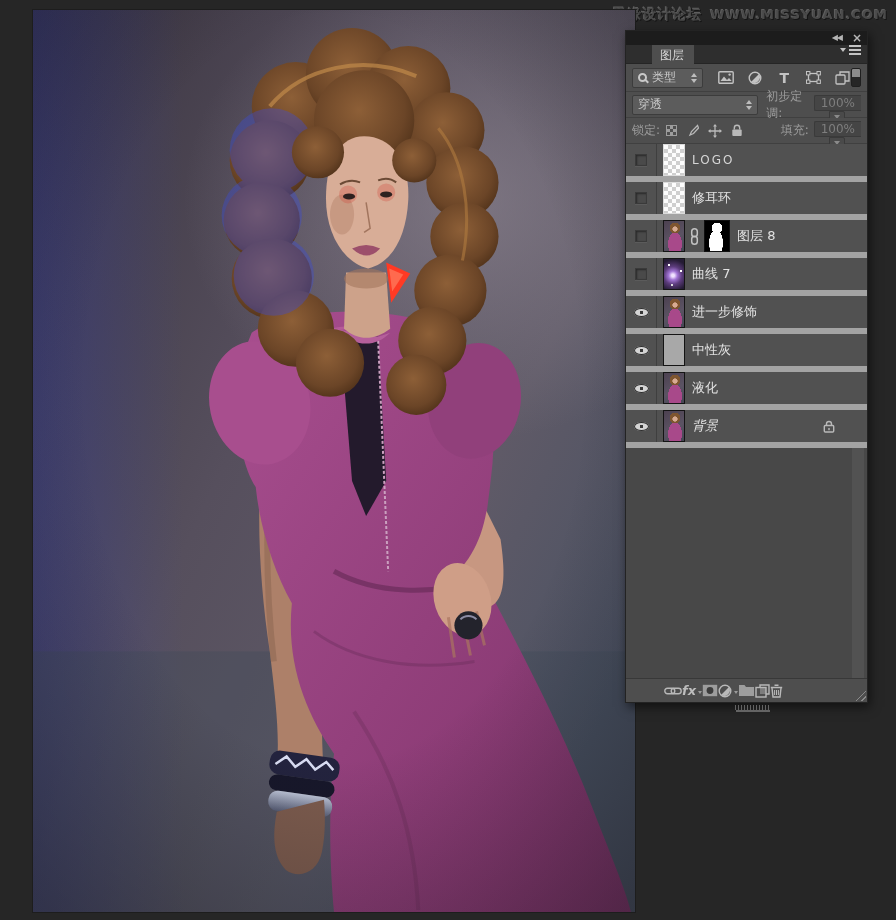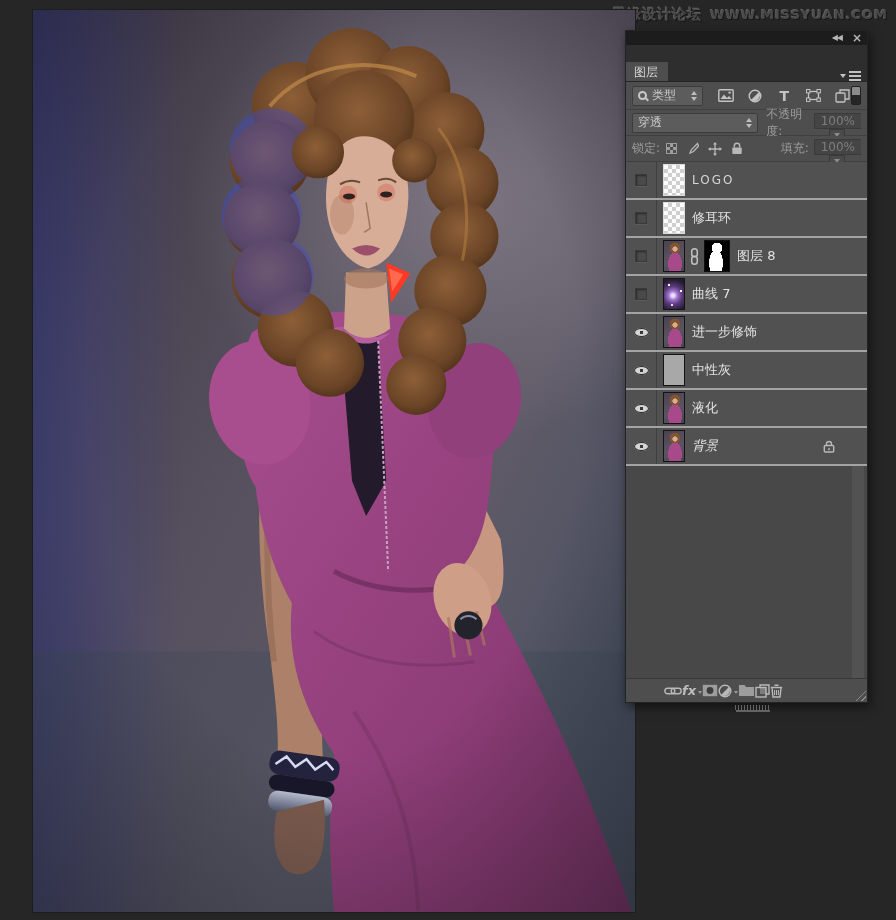--- a/index.html
+++ b/index.html
@@ -21,22 +21,22 @@
   
   .panel { position:absolute; left:625px; top:30px; width:243px; height:673px;
     display:flex; flex-direction:column; background:#4e4e4e;
     border:1px solid #232323; box-shadow:2px 4px 10px rgba(0,0,0,.55); }
 
   .titlebar { height:14px; background:#1c1c1c; display:flex; align-items:center;
     justify-content:flex-end; gap:10px; padding:0 6px; flex:none; }
   .titlebar .tbtn { color:#b5b5b5; font-size:8px; line-height:1; cursor:default; letter-spacing:-1px; }
   .titlebar .close { font-size:12px; font-weight:bold; }
 
-  .tabrow { height:37px; background:#2e2e2e; display:flex; align-items:flex-end; flex:none;
-    border-bottom:1px solid #252525; }
+  .tabrow { height:19px; background:#2e2e2e; display:flex; align-items:flex-start; flex:none;
+    border-bottom:1px solid #252525;padding-left:26px; }
   .tab { background:#4e4e4e; color:#d6d6d6; font-size:12px; padding:2px 10px 0 8px; }
   .panelmenu { margin-left:auto; display:flex; align-items:center; gap:3px; padding-right:6px; }
   .panelmenu .dn { width:0;height:0;border:3px solid transparent;border-top:4px solid #c3c3c3; margin-top:3px;}
   .panelmenu .bars { width:12px; height:2px; background:#c3c3c3;
     box-shadow:0 -4px 0 #c3c3c3, 0 4px 0 #c3c3c3; }
 
   .ctl-row { height:28px; background:#4e4e4e; display:flex; align-items:center;
     padding:0 6px; flex:none; border-bottom:1px solid #404040; }
   .ctl-row.short { height:26px; }
 
@@ -71,21 +71,21 @@
   .dimval .dbtn i { width:0;height:0;border:3px solid transparent;border-top:4px solid #8a8a8a; margin-top:3px;}
 
   .lockicons { display:flex; align-items:center; gap:9px; margin-left:6px; }
   .lockicons svg { display:block; }
   .checker-mini { width:11px; height:11px; border:1px solid #9d9d9d;
     background:conic-gradient(#9d9d9d 25%, #4e4e4e 0 50%, #9d9d9d 0 75%, #4e4e4e 0) 0 0/6px 6px; }
 
   
   .list { flex:1; display:flex; flex-direction:column; background:#484848; overflow:hidden; }
   .layer-row { display:flex; align-items:stretch; height:38px; flex:none;
-    border-bottom:2px solid #a3a3a3; background:#515151; }
+    border-bottom:6px solid #a3a3a3; background:#515151; }
   .layer-row.group-row { height:25px; }
   .eye-cell { width:31px; flex:none; display:flex; align-items:center; justify-content:center;
     border-right:1px solid #3f3f3f; }
   .eye-icon { width:15px; height:9px; border-radius:50%;
     background:radial-gradient(circle 3px at 50% 50%, #383838 65%, #d4d4d4 66%);
     box-shadow:0 0 0 1px #2f2f2f inset; }
   .eye-empty { width:12px; height:12px; background:#4a4a4a; border:1px solid #3a3a3a;
     box-shadow:inset 1px 1px 2px rgba(0,0,0,.45), 0 1px 0 rgba(255,255,255,.06); }
   .row-content { flex:1; display:flex; align-items:center; padding:0 6px 0 6px; gap:7px; min-width:0; }
   .row-content.selected { background:#4e5d6c; }
@@ -325,21 +325,21 @@
     </div>
 
     <div class="ctl-row short">
       <div class="selectbox blendsel">
         <span class="lbl">穿透</span>
         <span class="updown">
             <i class="u"></i>
             <i class="d"></i>
           </span>
       </div>
-      <span class="dimlabel">不透明度:</span>
+      <span class="dimlabel">初步定调:</span>
       <span class="dimval">
         <span class="vbox">100%</span>
         <span class="dbtn">
             <i></i>
           </span>
       </span>
     </div>
 
     <div class="ctl-row short">
       <span class="dimlabel" style="margin-left:0">锁定:</span>

